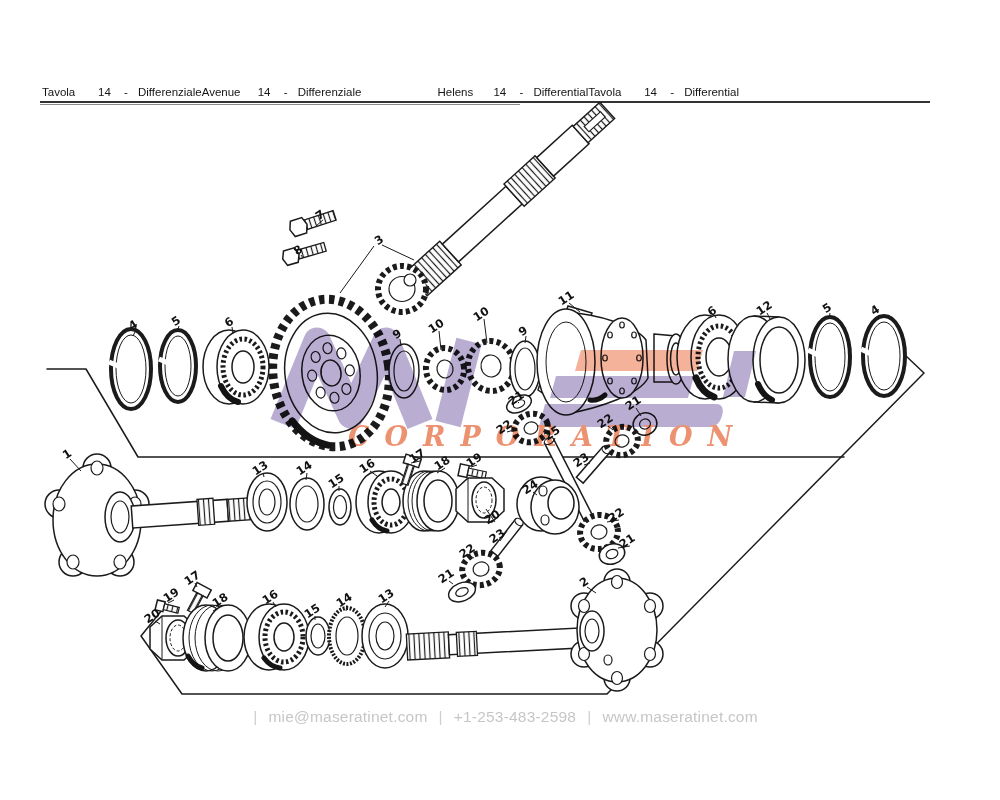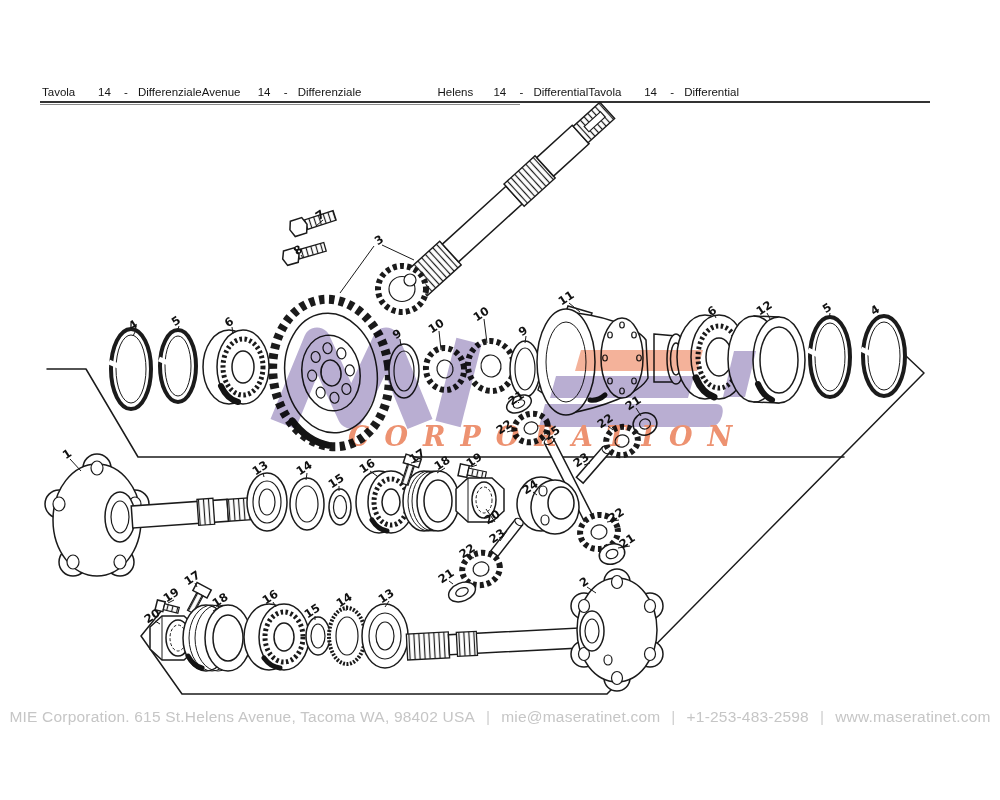--- a/index.html
+++ b/index.html
@@ -501,21 +501,20 @@
       <div class="plabel" style="left: 171px; top: 595px;">19</div>
       <div class="plabel" style="left: 192px; top: 578px;">17</div>
       <div class="plabel" style="left: 220px; top: 600px;">18</div>
       <div class="plabel" style="left: 270px; top: 597px;">16</div>
       <div class="plabel" style="left: 312px; top: 611px;">15</div>
       <div class="plabel" style="left: 344px; top: 600px;">14</div>
       <div class="plabel" style="left: 386px; top: 596px;">13</div>
     </div>
 
   <div class="footer">
-    <span>MIE Corporation. 615 St.Helens Avenue, Tacoma WA, 98402 USA</span>
     <span class="sep">|</span>
     <span>mie@maseratinet.com</span>
     <span class="sep">|</span>
     <span>+1-253-483-2598</span>
     <span class="sep">|</span>
     <span>www.maseratinet.com</span>
   </div>
 
 </div>
 

